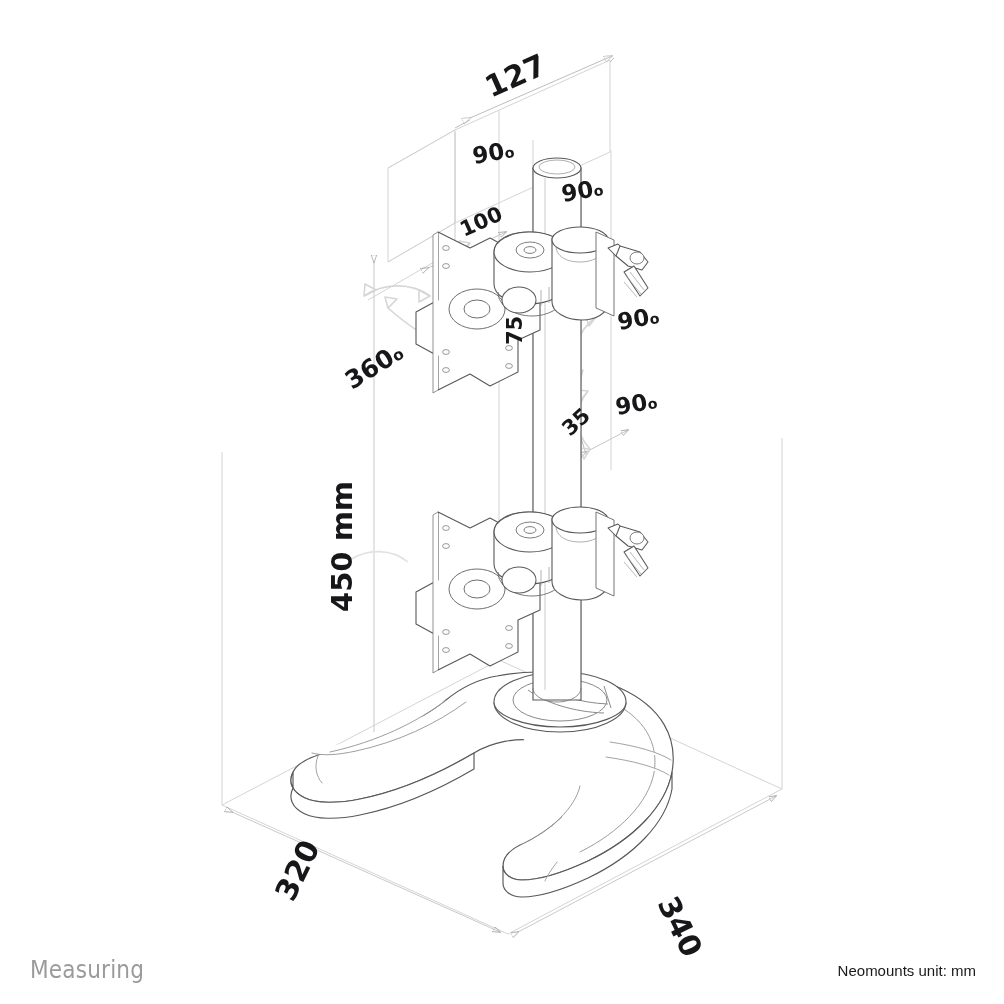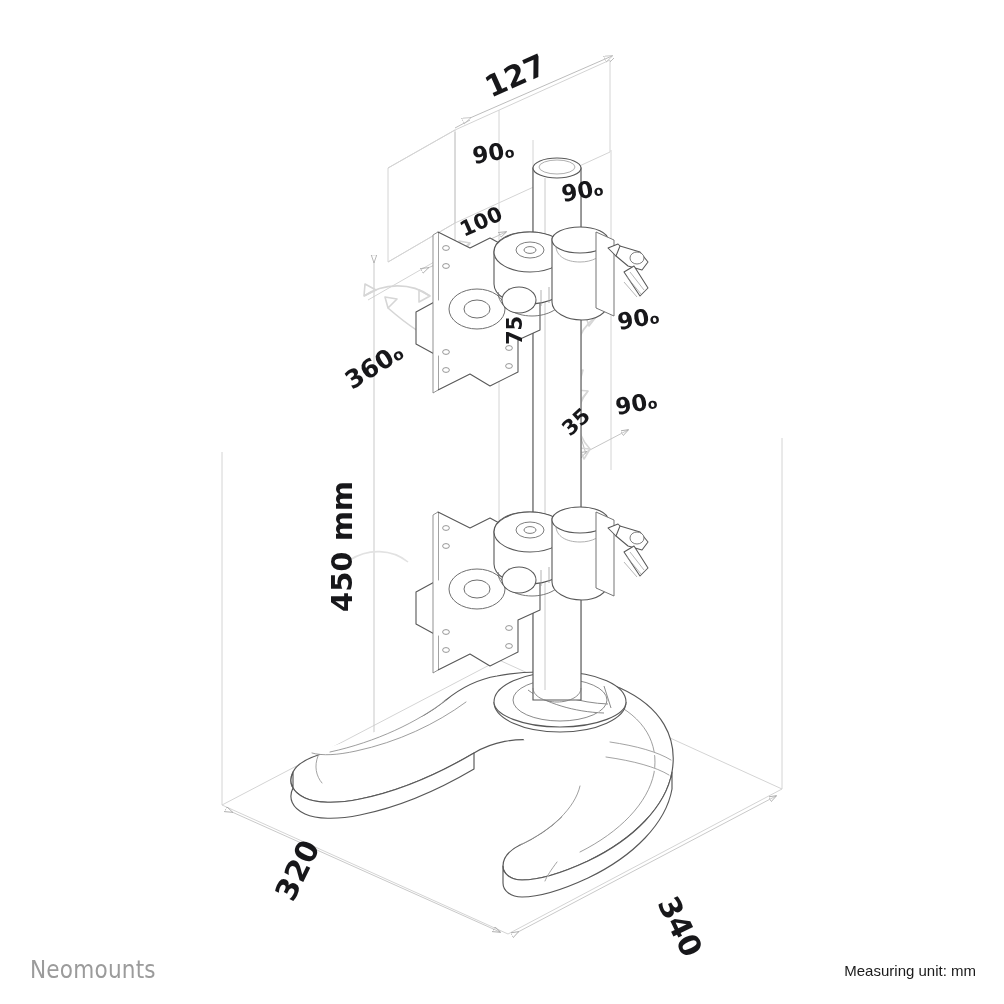--- a/index.html
+++ b/index.html
@@ -339,15 +339,15 @@
 
     <text class="dimtxt" x="293" y="903" font-size="30" transform="rotate(-64 293 903)">320</text>
 
     <text class="dimtxt" x="657" y="903" font-size="30" transform="rotate(-296 657 903)">340</text>
   </g>
 
 </svg>
 </div>
 
 <div class="footer">
-  <div class="brand">Neomounts</div>
-  <div class="unit">Measuring unit: mm</div>
+  <div class="brand">Measuring</div>
+  <div class="unit">Neomounts unit: mm</div>
 </div>
 
 </body></html>

